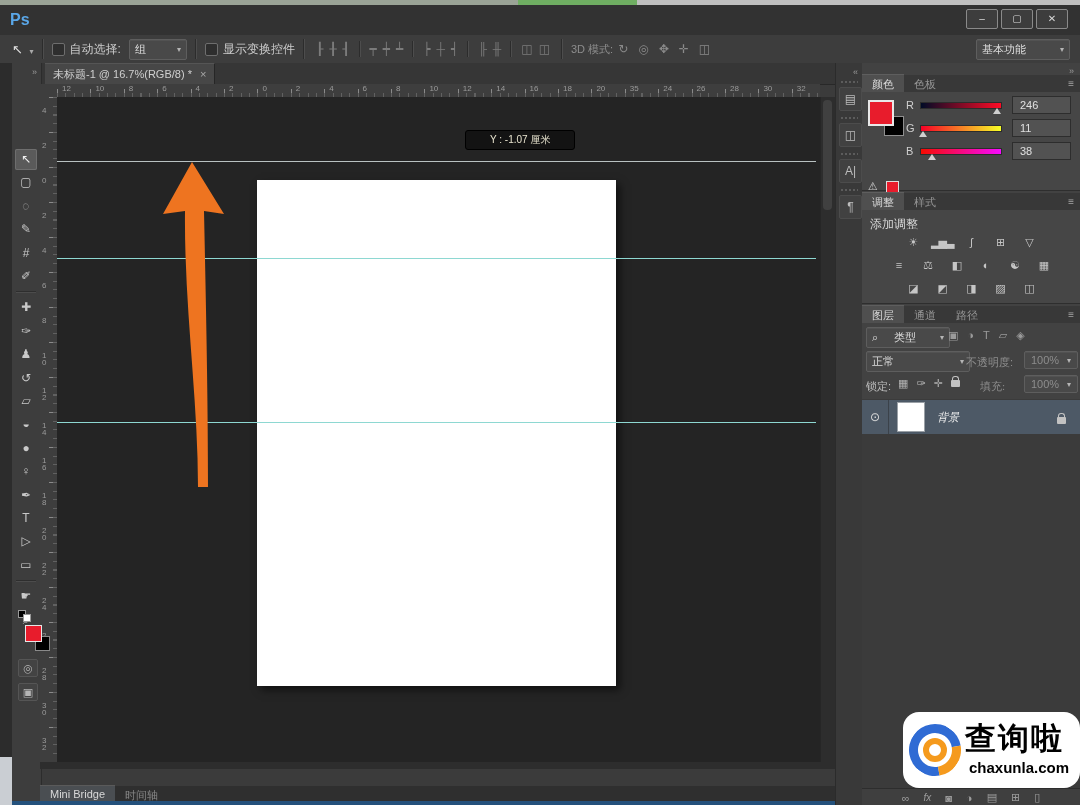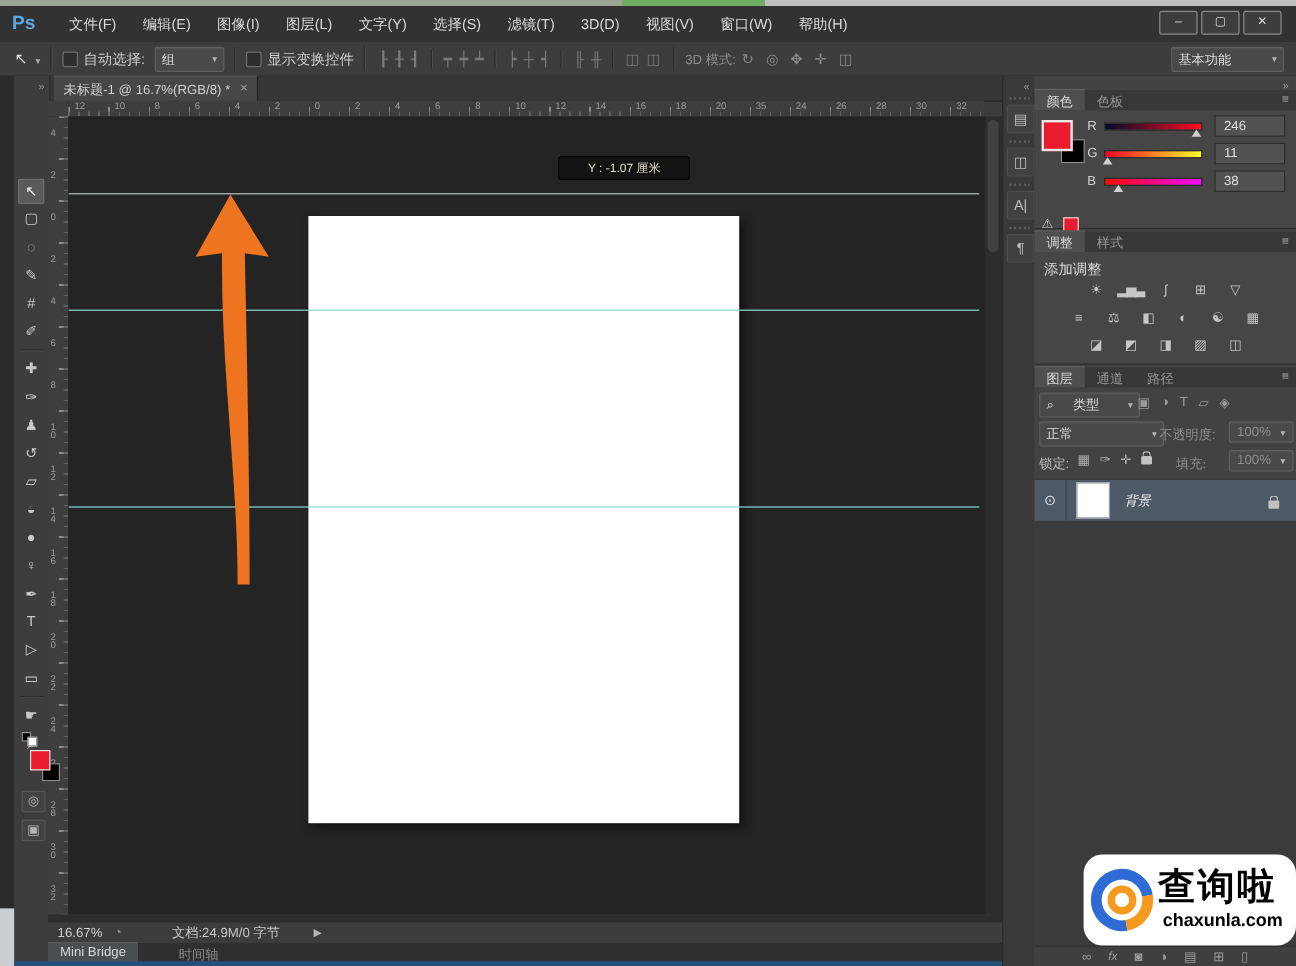--- a/index.html
+++ b/index.html
@@ -77,21 +77,21 @@
   #hscroll{left:40px;top:762px;width:795px;height:7px;background:#2d2d2d;}
   
   #statusbar{left:40px;top:769px;width:795px;height:17px;background:#3c3c3c;display:flex;align-items:center;font-size:11px;}
   #status-zoom{margin-left:8px;color:#d0d0d0;}
   #status-clock{margin-left:10px;color:#8f8f8f;font-size:10px;}
   #status-doc{margin-left:42px;color:#c7c7c7;}
   #status-expand{margin-left:28px;color:#b5b5b5;font-size:9px;}
   #bottomtabs{left:40px;top:786px;width:795px;height:19px;background:#2f2f2f;display:flex;align-items:flex-end;}
   .btab{font-size:11px;padding:2px 10px;height:15px;}
   .btab.active{background:#4a4e52;color:#d8d8d8;border-top:1px solid #5a5a5a;}
-  .btab.inactive{color:#858585;margin-left:24px;}
+  .btab.inactive{color:#858585;}
   #bottom-edge{left:12px;top:801px;width:1068px;height:4px;background:#24517c;}
   
   #dock{left:835px;top:63px;width:27px;height:742px;background:#393939;border-left:1px solid #2b2b2b;border-right:1px solid #2b2b2b;}
   #dock-collapse{position:absolute;top:4px;right:5px;color:#9a9a9a;font-size:9px;}
   .dock-icon{position:absolute;left:3px;width:21px;height:22px;text-align:center;line-height:22px;color:#bdbdbd;
     font-size:12px;background:#414141;border:1px solid #4c4c4c;border-radius:2px;}
   .dock-dots{position:absolute;left:5px;width:17px;height:2px;
     background:repeating-linear-gradient(to right,#5c5c5c 0 2px,transparent 2px 4px);}
   
   #panels{left:862px;top:63px;width:218px;height:742px;background:#424242;}
@@ -151,33 +151,20 @@
 </style>
 </head>
 <body>
 
 <div id="app">
 
   <div id="top-sliver" class="abs"></div>
 
   <div id="menubar" class="abs">
     <span id="ps-logo">Ps</span>
-    <div id="menu-items">
-        <span class="menu-item">文件(F)</span>
-        <span class="menu-item">编辑(E)</span>
-        <span class="menu-item">图像(I)</span>
-        <span class="menu-item">图层(L)</span>
-        <span class="menu-item">文字(Y)</span>
-        <span class="menu-item">选择(S)</span>
-        <span class="menu-item">滤镜(T)</span>
-        <span class="menu-item">3D(D)</span>
-        <span class="menu-item">视图(V)</span>
-        <span class="menu-item">窗口(W)</span>
-        <span class="menu-item">帮助(H)</span>
-      </div>
     <div id="win-controls">
       <span class="win-btn">–</span>
       <span class="win-btn">▢</span>
       <span class="win-btn">✕</span>
     </div>
   </div>
 
   <div id="optionsbar" class="abs">
     <span id="tool-chip">
       <span>↖</span>
@@ -316,26 +303,20 @@
       <path id="arrow-path" d="M35,5 L67,57 L47,54 C49,150 51,240 51,330 L41,330 C41,240 27,150 28,54 L6,57 Z" fill="#ee7420"></path>
     </svg>
     <div id="guide-tooltip">Y : -1.07 厘米</div>
   </div>
 
   <div id="vscroll" class="abs">
     <div id="vscroll-thumb"></div>
   </div>
   <div id="hscroll" class="abs"></div>
 
-  <div id="statusbar" class="abs">
-    <span id="status-zoom">16.67%</span>
-    <span id="status-clock">◔</span>
-    <span id="status-doc">文档:24.9M/0 字节</span>
-    <span id="status-expand">▶</span>
-  </div>
   <div id="bottomtabs" class="abs">
       <span class="btab active">Mini Bridge</span>
       <span class="btab inactive">时间轴</span>
     </div>
   <div id="bottom-edge" class="abs"></div>
 
   <div id="dock" class="abs">
     <span id="dock-collapse">«</span>
     <div id="dock-icons">
         <div class="dock-dots" style="top: 18px;"></div>

